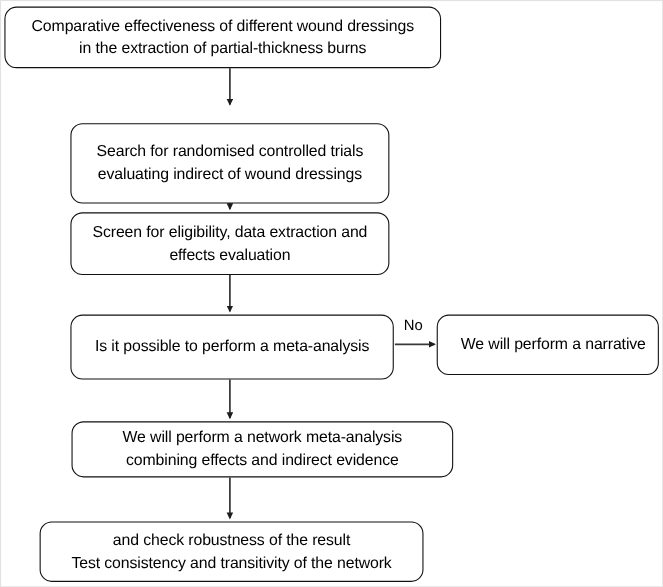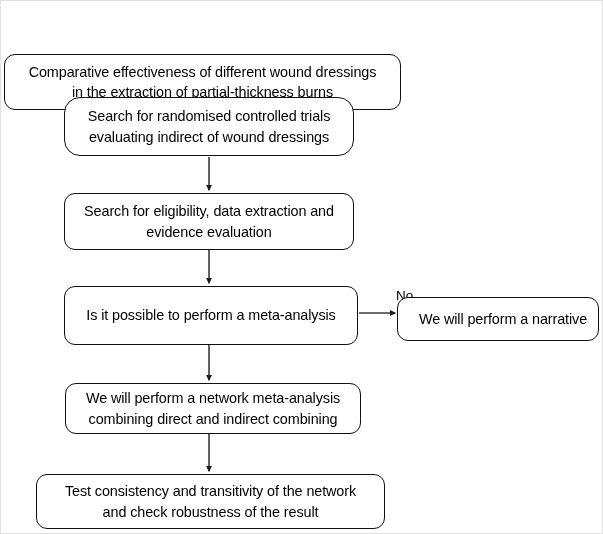--- a/index.html
+++ b/index.html
@@ -38,21 +38,20 @@
   .node span {
     display: block;
     width: 100%;
   }
   .edge-label {
     position: absolute;
     font-size: 13.5px;
     color: #000000;
     line-height: 1;
     white-space: nowrap;
-    margin-left: 29px;
   }
   svg.connectors {
     position: absolute;
     left: 0;
     top: 0;
     width: 603px;
     height: 534px;
     pointer-events: none;
   }
 </style>
@@ -74,62 +73,62 @@
 
     <line x1="208" y1="249" x2="208" y2="282" stroke="#3a3a3a" stroke-width="1.6" marker-end="url(#arrowhead)"></line>
 
     <line x1="358" y1="312" x2="394" y2="312" stroke="#3a3a3a" stroke-width="1.6" marker-end="url(#arrowhead)"></line>
 
     <line x1="208" y1="344" x2="208" y2="379" stroke="#3a3a3a" stroke-width="1.6" marker-end="url(#arrowhead)"></line>
 
     <line x1="208" y1="433" x2="208" y2="470" stroke="#3a3a3a" stroke-width="1.6" marker-end="url(#arrowhead)"></line>
   </svg>
 
-  <div class="node" style="left:3px; top:5px; width:397px; height:56px;margin-top:48px;">
+  <div class="node" style="left:3px; top:5px; width:397px; height:56px;">
     <span>
       <span>Comparative effectiveness of different wound dressings</span>
       <span>in the extraction of partial-thickness burns</span>
     </span>
   </div>
 
-  <div class="node" style="left:63px; top:96px; width:290px; height:59px;border-radius:16px;">
+  <div class="node" style="left:63px; top:111px; width:290px; height:73px;">
     <span>
       <span>Search for randomised controlled trials</span>
       <span>evaluating indirect of wound dressings</span>
     </span>
   </div>
 
   <div class="node" style="left:63px; top:192px; width:290px; height:57px;">
     <span>
-      <span>Search for eligibility, data extraction and</span>
-      <span>evidence evaluation</span>
+      <span>Screen for eligibility, data extraction and</span>
+      <span>effects evaluation</span>
     </span>
   </div>
 
   <div class="node" style="left:63px; top:285px; width:294px; height:59px;">
     <span>
       <span>Is it possible to perform a meta-analysis</span>
     </span>
   </div>
 
   <div class="edge-label" style="left:366px; top:288px;">No</div>
 
-  <div class="node" style="left:396px; top:296px; width:202px; height:44px;padding-left:18px;">
+  <div class="node" style="left:396px; top:285px; width:202px; height:55px;padding-left:18px;">
     <span>
       <span>We will perform a narrative</span>
     </span>
   </div>
 
-  <div class="node" style="left:64px; top:382px; width:296px; height:51px;">
+  <div class="node" style="left:64px; top:382px; width:347px; height:51px;">
     <span>
       <span>We will perform a network meta-analysis</span>
-      <span>combining direct and indirect combining</span>
+      <span>combining effects and indirect evidence</span>
     </span>
   </div>
 
   <div class="node" style="left:35px; top:473px; width:349px; height:55px;">
     <span>
+      <span>and check robustness of the result</span>
       <span>Test consistency and transitivity of the network</span>
-      <span>and check robustness of the result</span>
     </span>
   </div>
 
 </div>
 
 </body></html>

